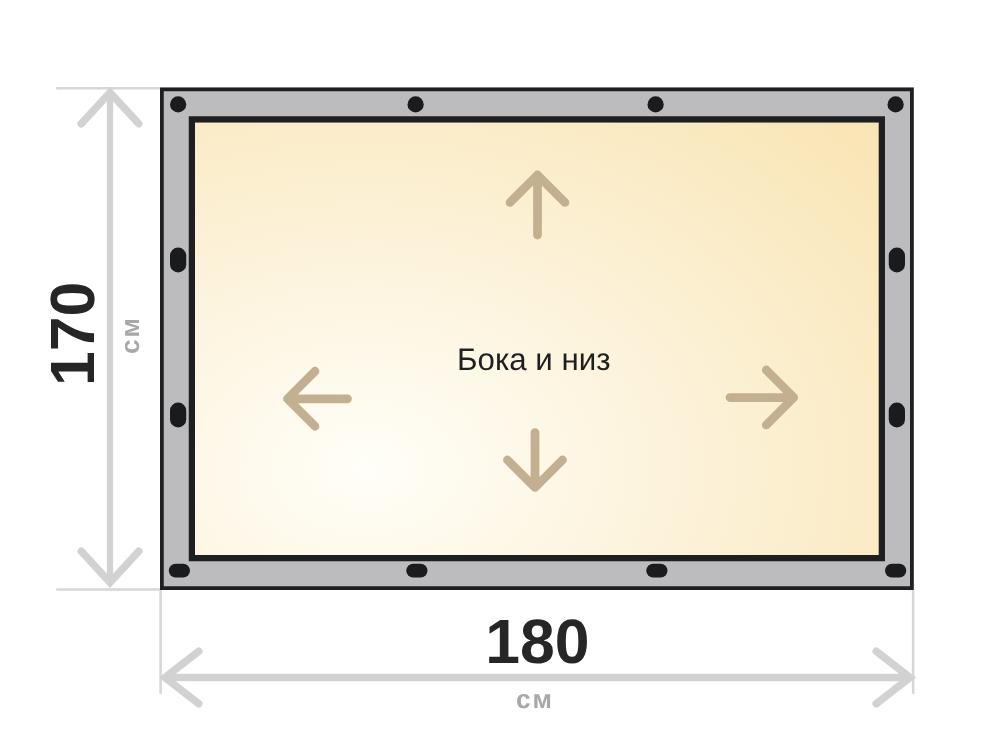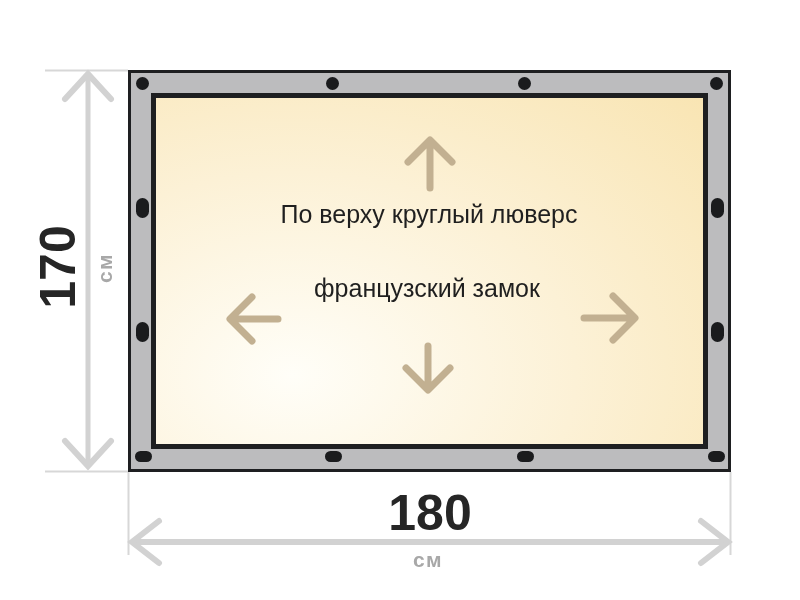--- a/index.html
+++ b/index.html
@@ -100,22 +100,21 @@
     <line class="dimh" x1="135" y1="542" x2="725" y2="542"></line>
     <polyline class="dimhead" points="159,521 132,542 159,563"></polyline>
     <polyline class="dimhead" points="701,521 728,542 701,563"></polyline>
 
     <path class="tan" d="M430 188 V143 M408 162 L430 140 L452 162"></path>
     <path class="tan" d="M428 346 V387 M406 368 L428 390 L450 368"></path>
     <path class="tan" d="M278 319 H233 M252 297 L230 319 L252 341"></path>
     <path class="tan" d="M584 318 H629 M613 296 L635 318 L613 340"></path>
   </svg>
 
-  <div class="note note-top">По верху круглый люверс</div>
   <div class="note note-mid">
-    <div>французский замок</div>
+    <div>Бока и низ</div>
   </div>
 
   <div class="dim-value dim-height">170</div>
   <div class="dim-unit dim-height-unit">см</div>
   <div class="dim-value dim-width">180</div>
   <div class="dim-unit dim-width-unit">см</div>
 </div>
 
 </body></html>

